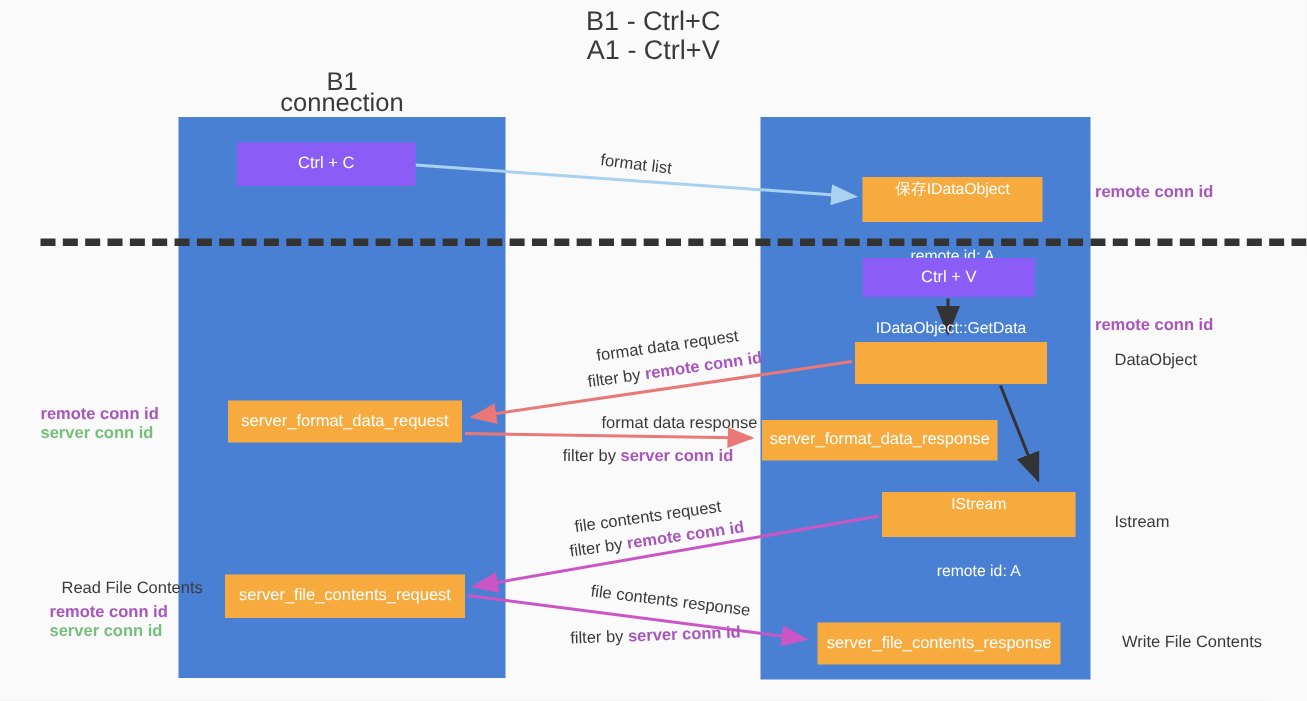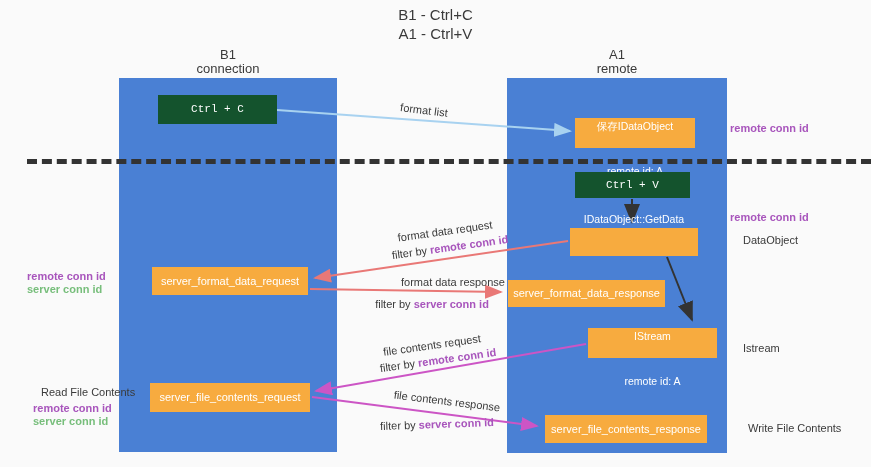--- a/index.html
+++ b/index.html
@@ -6,39 +6,39 @@
   body { background: #e8e8e8; font-family: "Liberation Sans", sans-serif; }
   .canvas {
     position: relative; width: 871px; height: 467px;
     background: #FAFAFA; overflow: hidden;
     font-family: "Liberation Sans", sans-serif;
     color: #3A3A3A;
   }
   .abs { position: absolute; }
   .title {
     left: 0; top: 5px; width: 871px; text-align: center;
-    font-size: 15px; line-height: 19px; color: #3A3A3A;
+    font-size: 18px; line-height: 19px; color: #3A3A3A;
   }
   .lane-header {
-    top: 48px; text-align: center; font-size: 13px; line-height: 14px; color: #3A3A3A;
+    top: 48px; text-align: center; font-size: 17px; line-height: 14px; color: #3A3A3A;
   }
   .lane {
     top: 78px; background: #4A80D4;
   }
   .lane-left  { left: 119px; width: 218px; height: 374px; }
   .lane-right { left: 507px; width: 220px; height: 375px; }
   .dashed-line {
     left: 27px; top: 159px; width: 844px; height: 0;
     border-top: 5px dashed #333333;
   }
   .node {
     display: flex; flex-direction: column; align-items: center; justify-content: center;
     color: #ffffff; font-size: 11px; line-height: 13px; text-align: center;
   }
-  .node.green  { background: #14532d; font-family: Liberation Mono, monospace; }
+  .node.green  { background: #8b5cf6; }
   .node.orange { background: #F7AB3F; }
   .node .l2 { font-size: 10.5px; margin-top: 32px; }
   .side-label { font-size: 11px; line-height: 13px; white-space: nowrap; }
   .purple { color: #A855BC; font-weight: bold; }
   .green-t { color: #77BE7B; font-weight: bold; }
   .dark-t { color: #3A3A3A; font-weight: normal; padding-left: 13px; }
   .arrow-label {
     font-size: 11px; white-space: nowrap; color: #3A3A3A;
     transform: translate(-50%, -50%);
   }
@@ -50,24 +50,20 @@
 <div class="canvas">
 
   <div class="abs title">
     <div>B1 - Ctrl+C</div>
     <div>A1 - Ctrl+V</div>
   </div>
 
   <div class="abs lane-header" style="left:119px;width:218px;">
     <div>B1</div>
     <div>connection</div>
-  </div>
-  <div class="abs lane-header" style="left:507px;width:220px;">
-    <div>A1</div>
-    <div>remote</div>
   </div>
 
   <div class="abs lane lane-left"></div>
   <div class="abs lane lane-right"></div>
 
   <div class="abs dashed-line"></div>
 
   <svg class="abs svg-layer" width="871" height="467" viewBox="0 0 871 467">
     <defs>
       <marker id="ah-blue" markerWidth="9" markerHeight="7" refX="8" refY="3.5" orient="auto">

